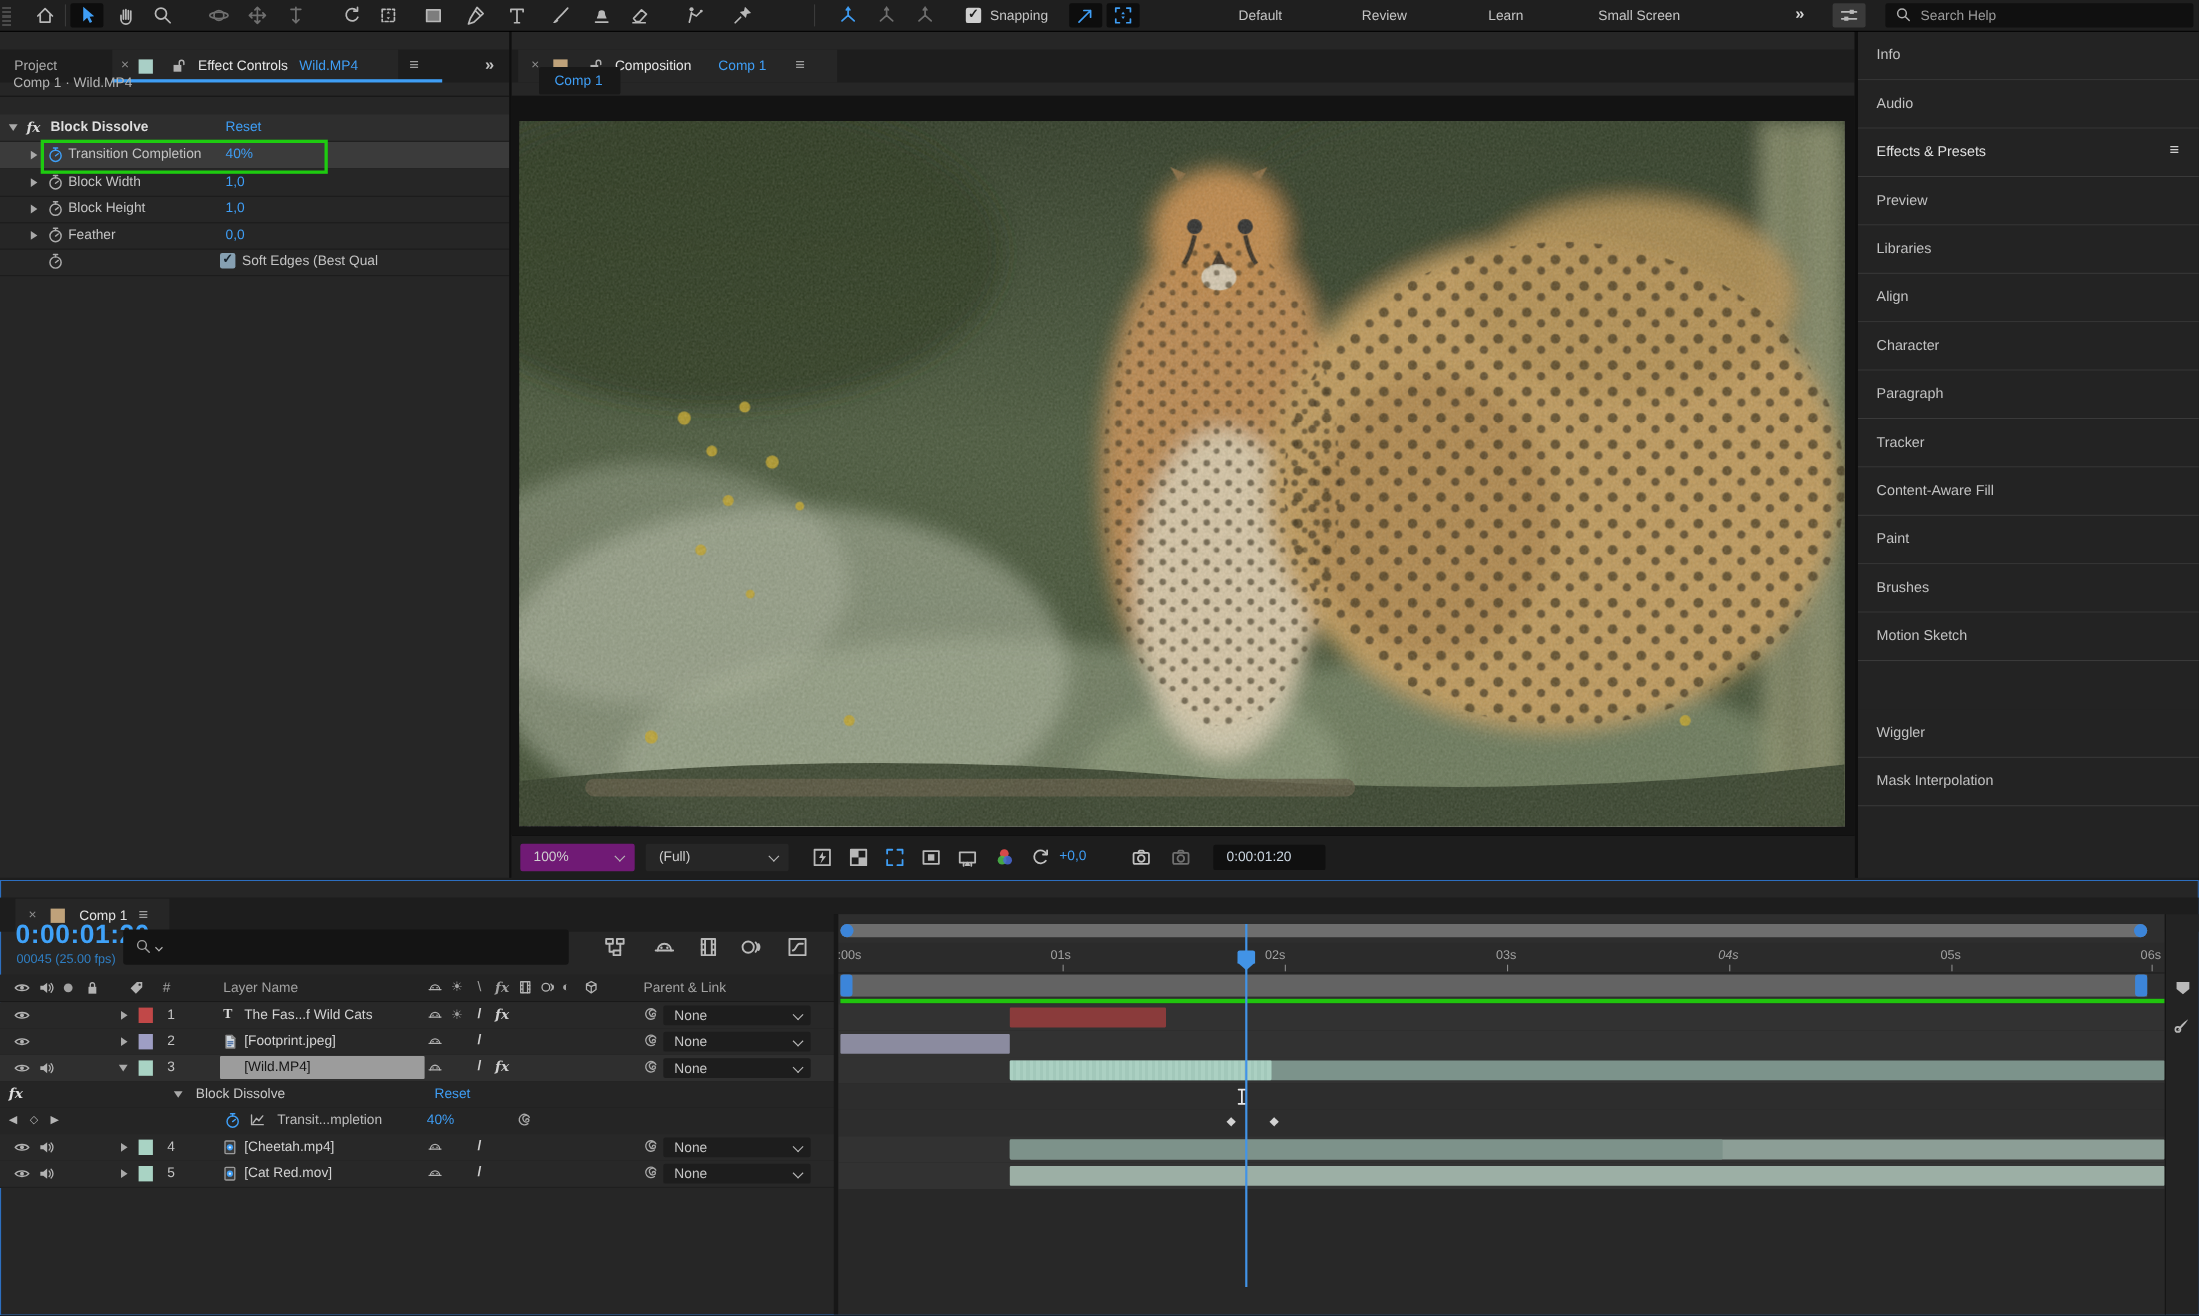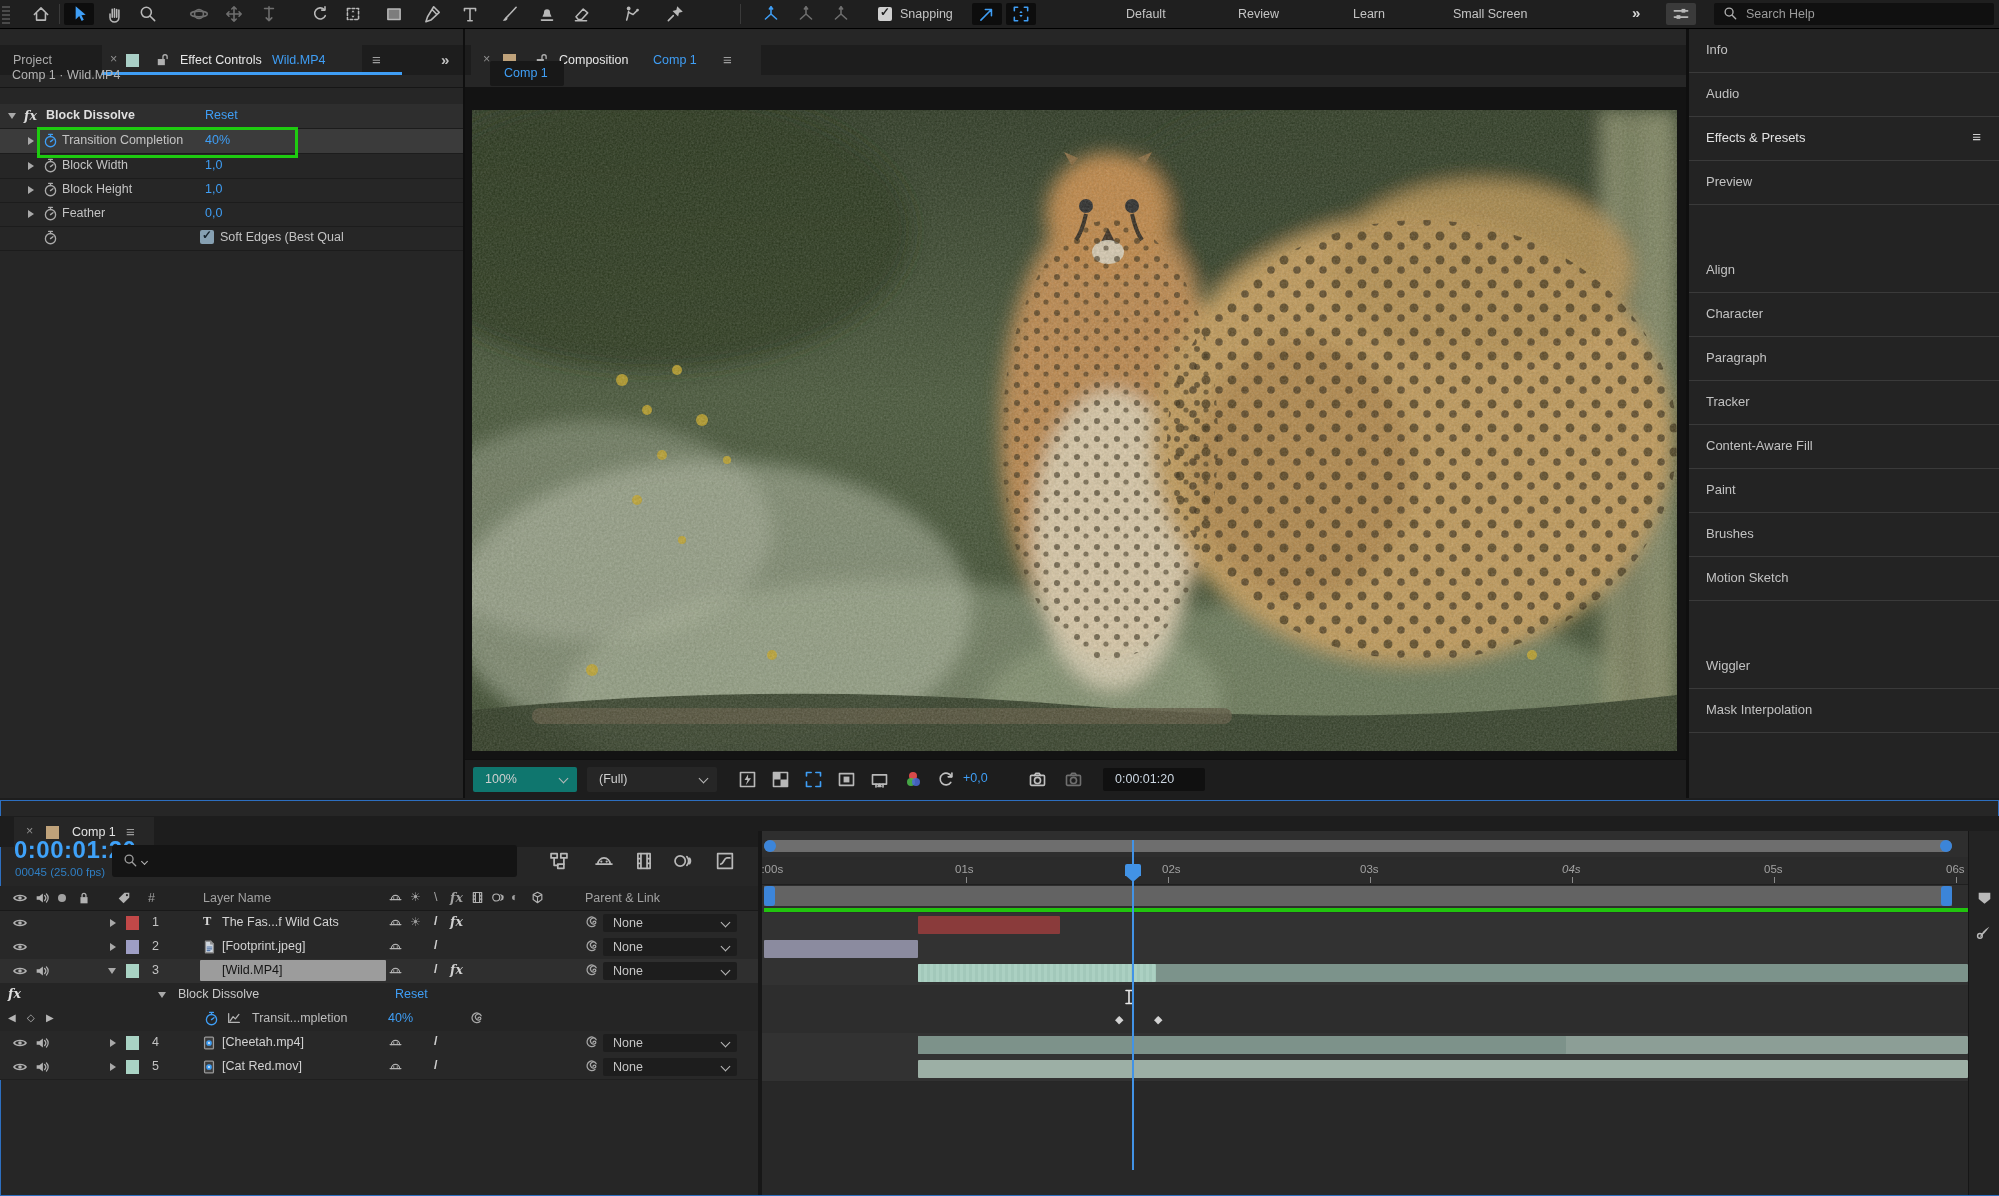--- a/index.html
+++ b/index.html
@@ -558,21 +558,21 @@
 
         <path d="M0,600 Q300,570 600,595 T1205,585 V641 H0 Z" fill="#2f3a24" opacity="0.9"></path>
         <rect x="60" y="598" width="700" height="16" rx="8" fill="#5c5640" opacity="0.8"></rect>
 
         <rect width="1205" height="641" filter="url(#grain)" opacity="0.38" style="mix-blend-mode:screen"></rect>
         <rect width="1205" height="641" filter="url(#grainD)" opacity="0.45" style="mix-blend-mode:multiply"></rect>
       </svg>
     </div>
 
     <div class="abs" style="left:0;top:730px;width:1221px;height:39px;background:#1d1d1d;border-top:1px solid #101010;">
-      <div class="abs" style="left:8px;top:7px;width:104px;height:25px;background:#0f766e;border-radius:2px;">
+      <div class="abs" style="left:8px;top:7px;width:104px;height:25px;background:#701a75;border-radius:2px;">
         <span class="abs" style="left:12px;top:5px;color:#cfcfcf;">100%</span>
         <span class="chev" style="position:absolute;right:10px;top:8px;"></span>
       </div>
       <div class="abs" style="left:122px;top:7px;width:130px;height:25px;background:#262626;border-radius:2px;">
         <span class="abs" style="left:12px;top:5px;color:#cfcfcf;">(Full)</span>
         <span class="chev" style="position:absolute;right:10px;top:8px;"></span>
       </div>
       <span class="abs" style="left:272px;top:9px;color:#b8b8b8;">
           <svg class="ic" width="21" height="21">
             <use href="#s-bolt"></use>
@@ -633,20 +633,23 @@
       </div>
     <div class="sbitem" style="top:44px;">
         <span class="lbl">Audio</span>
       </div>
     <div class="sbitem" style="top:88px;">
         <span class="lbl" style="color:#e0e0e0;">Effects &amp; Presets</span>
         <span class="abs" style="right:18px;top:11px;color:#d0d0d0;font-size:15px;">≡</span>
       </div>
     <div class="sbitem" style="top:132px;">
         <span class="lbl">Preview</span>
+      </div>
+    <div class="sbitem" style="top:176px;">
+        <span class="lbl">Libraries</span>
       </div>
     <div class="sbitem" style="top:220px;">
         <span class="lbl">Align</span>
       </div>
     <div class="sbitem" style="top:264px;">
         <span class="lbl">Character</span>
       </div>
     <div class="sbitem" style="top:308px;">
         <span class="lbl">Paragraph</span>
       </div>
@@ -980,21 +983,21 @@
 
     <div class="abs" style="left:762px;top:31px;width:1206px;height:364px;background:#2e2e2e;overflow:hidden;">
 
       <div class="abs" style="left:2px;top:9px;width:1188px;height:12px;background:#6e6e6e;border-radius:6px;"></div>
       <div class="abs" style="left:2px;top:9px;width:12px;height:12px;background:#3c85d9;border-radius:6px;"></div>
       <div class="abs" style="left:1178px;top:9px;width:12px;height:12px;background:#3c85d9;border-radius:6px;"></div>
 
       <div class="abs" style="left:0;top:26px;width:1206px;height:27px;background:#2b2b2b;border-bottom:1px solid #1f1f1f;">
         <span class="rl" style="left:-7px;">0:00s</span>
         <span class="rl" style="left:193px;">01s</span>
-        <span class="rl" style="left:400px;">02s</span>
+        <span class="rl" style="left:388px;">02s</span>
         <span class="rl" style="left:598px;">03s</span>
         <span class="rl" style="left:800px;font-style:italic;">04s</span>
         <span class="rl" style="left:1002px;">05s</span>
         <span class="rl" style="left:1184px;">06s</span>
         <span class="rtick" style="left:204px;"></span>
           <span class="rtick" style="left:406px;"></span>
           <span class="rtick" style="left:608px;"></span>
           <span class="rtick" style="left:810px;"></span>
           <span class="rtick" style="left:1012px;"></span>
           <span class="rtick" style="left:1194px;"></span>

